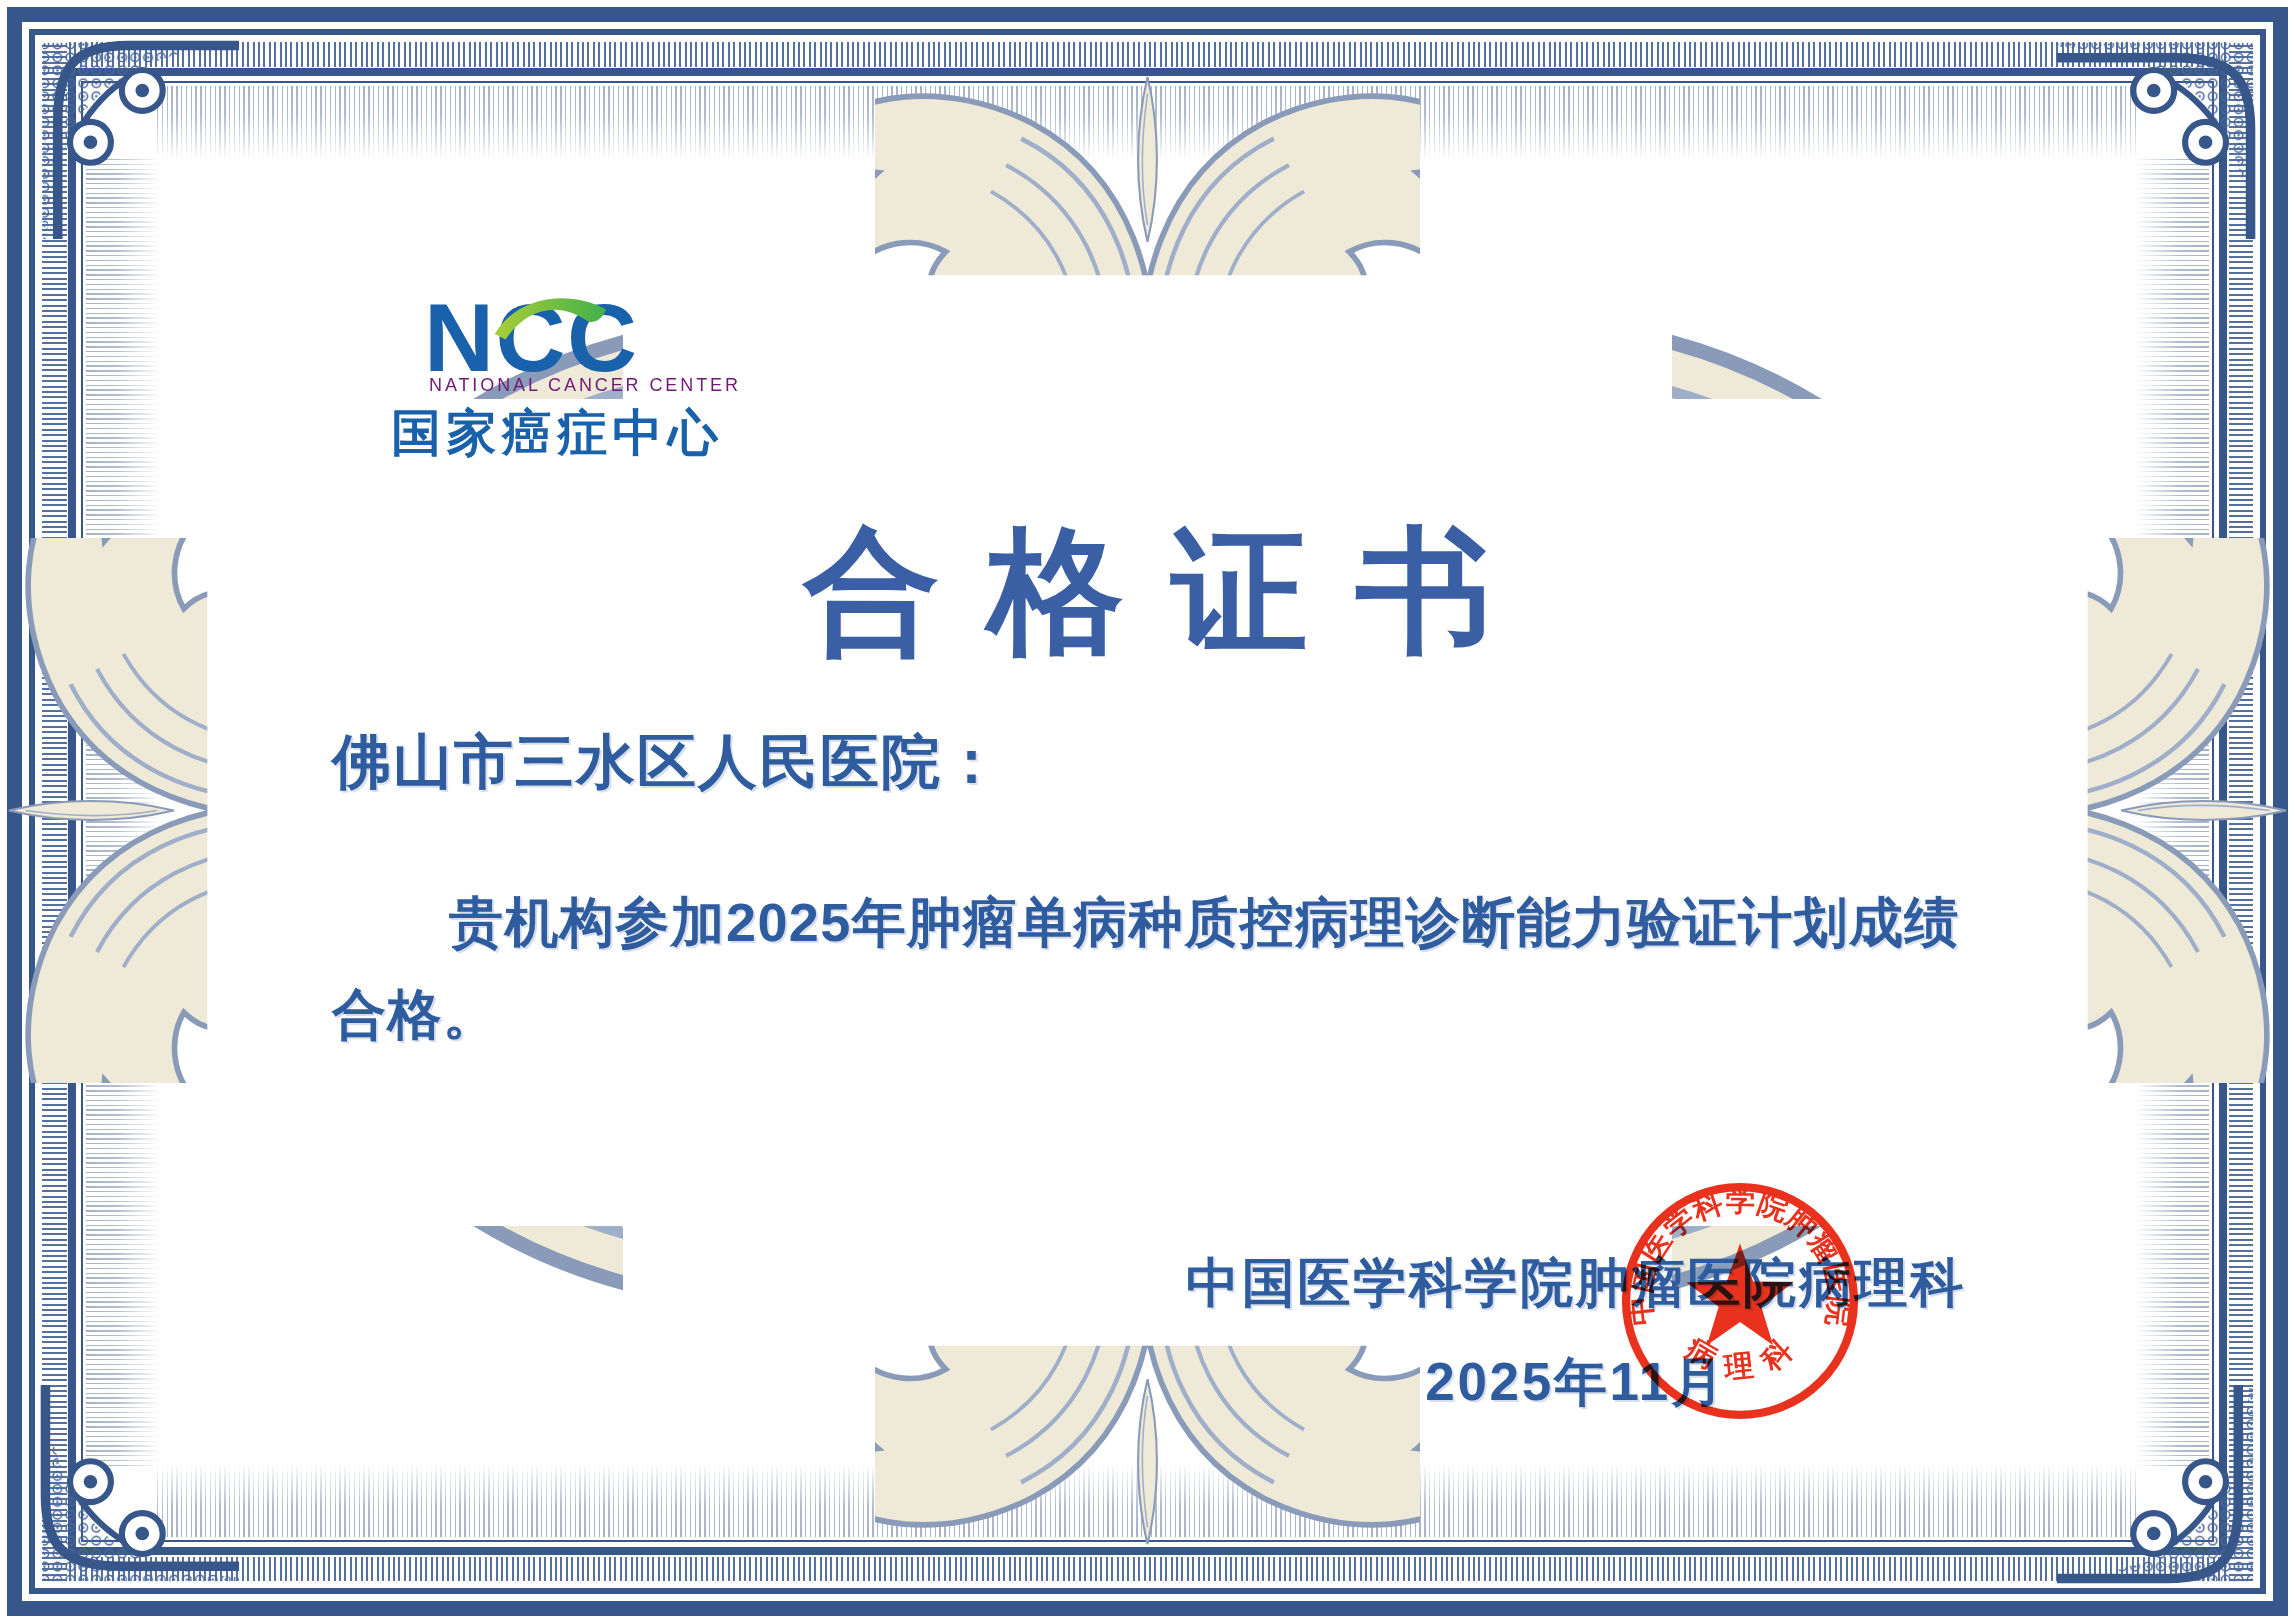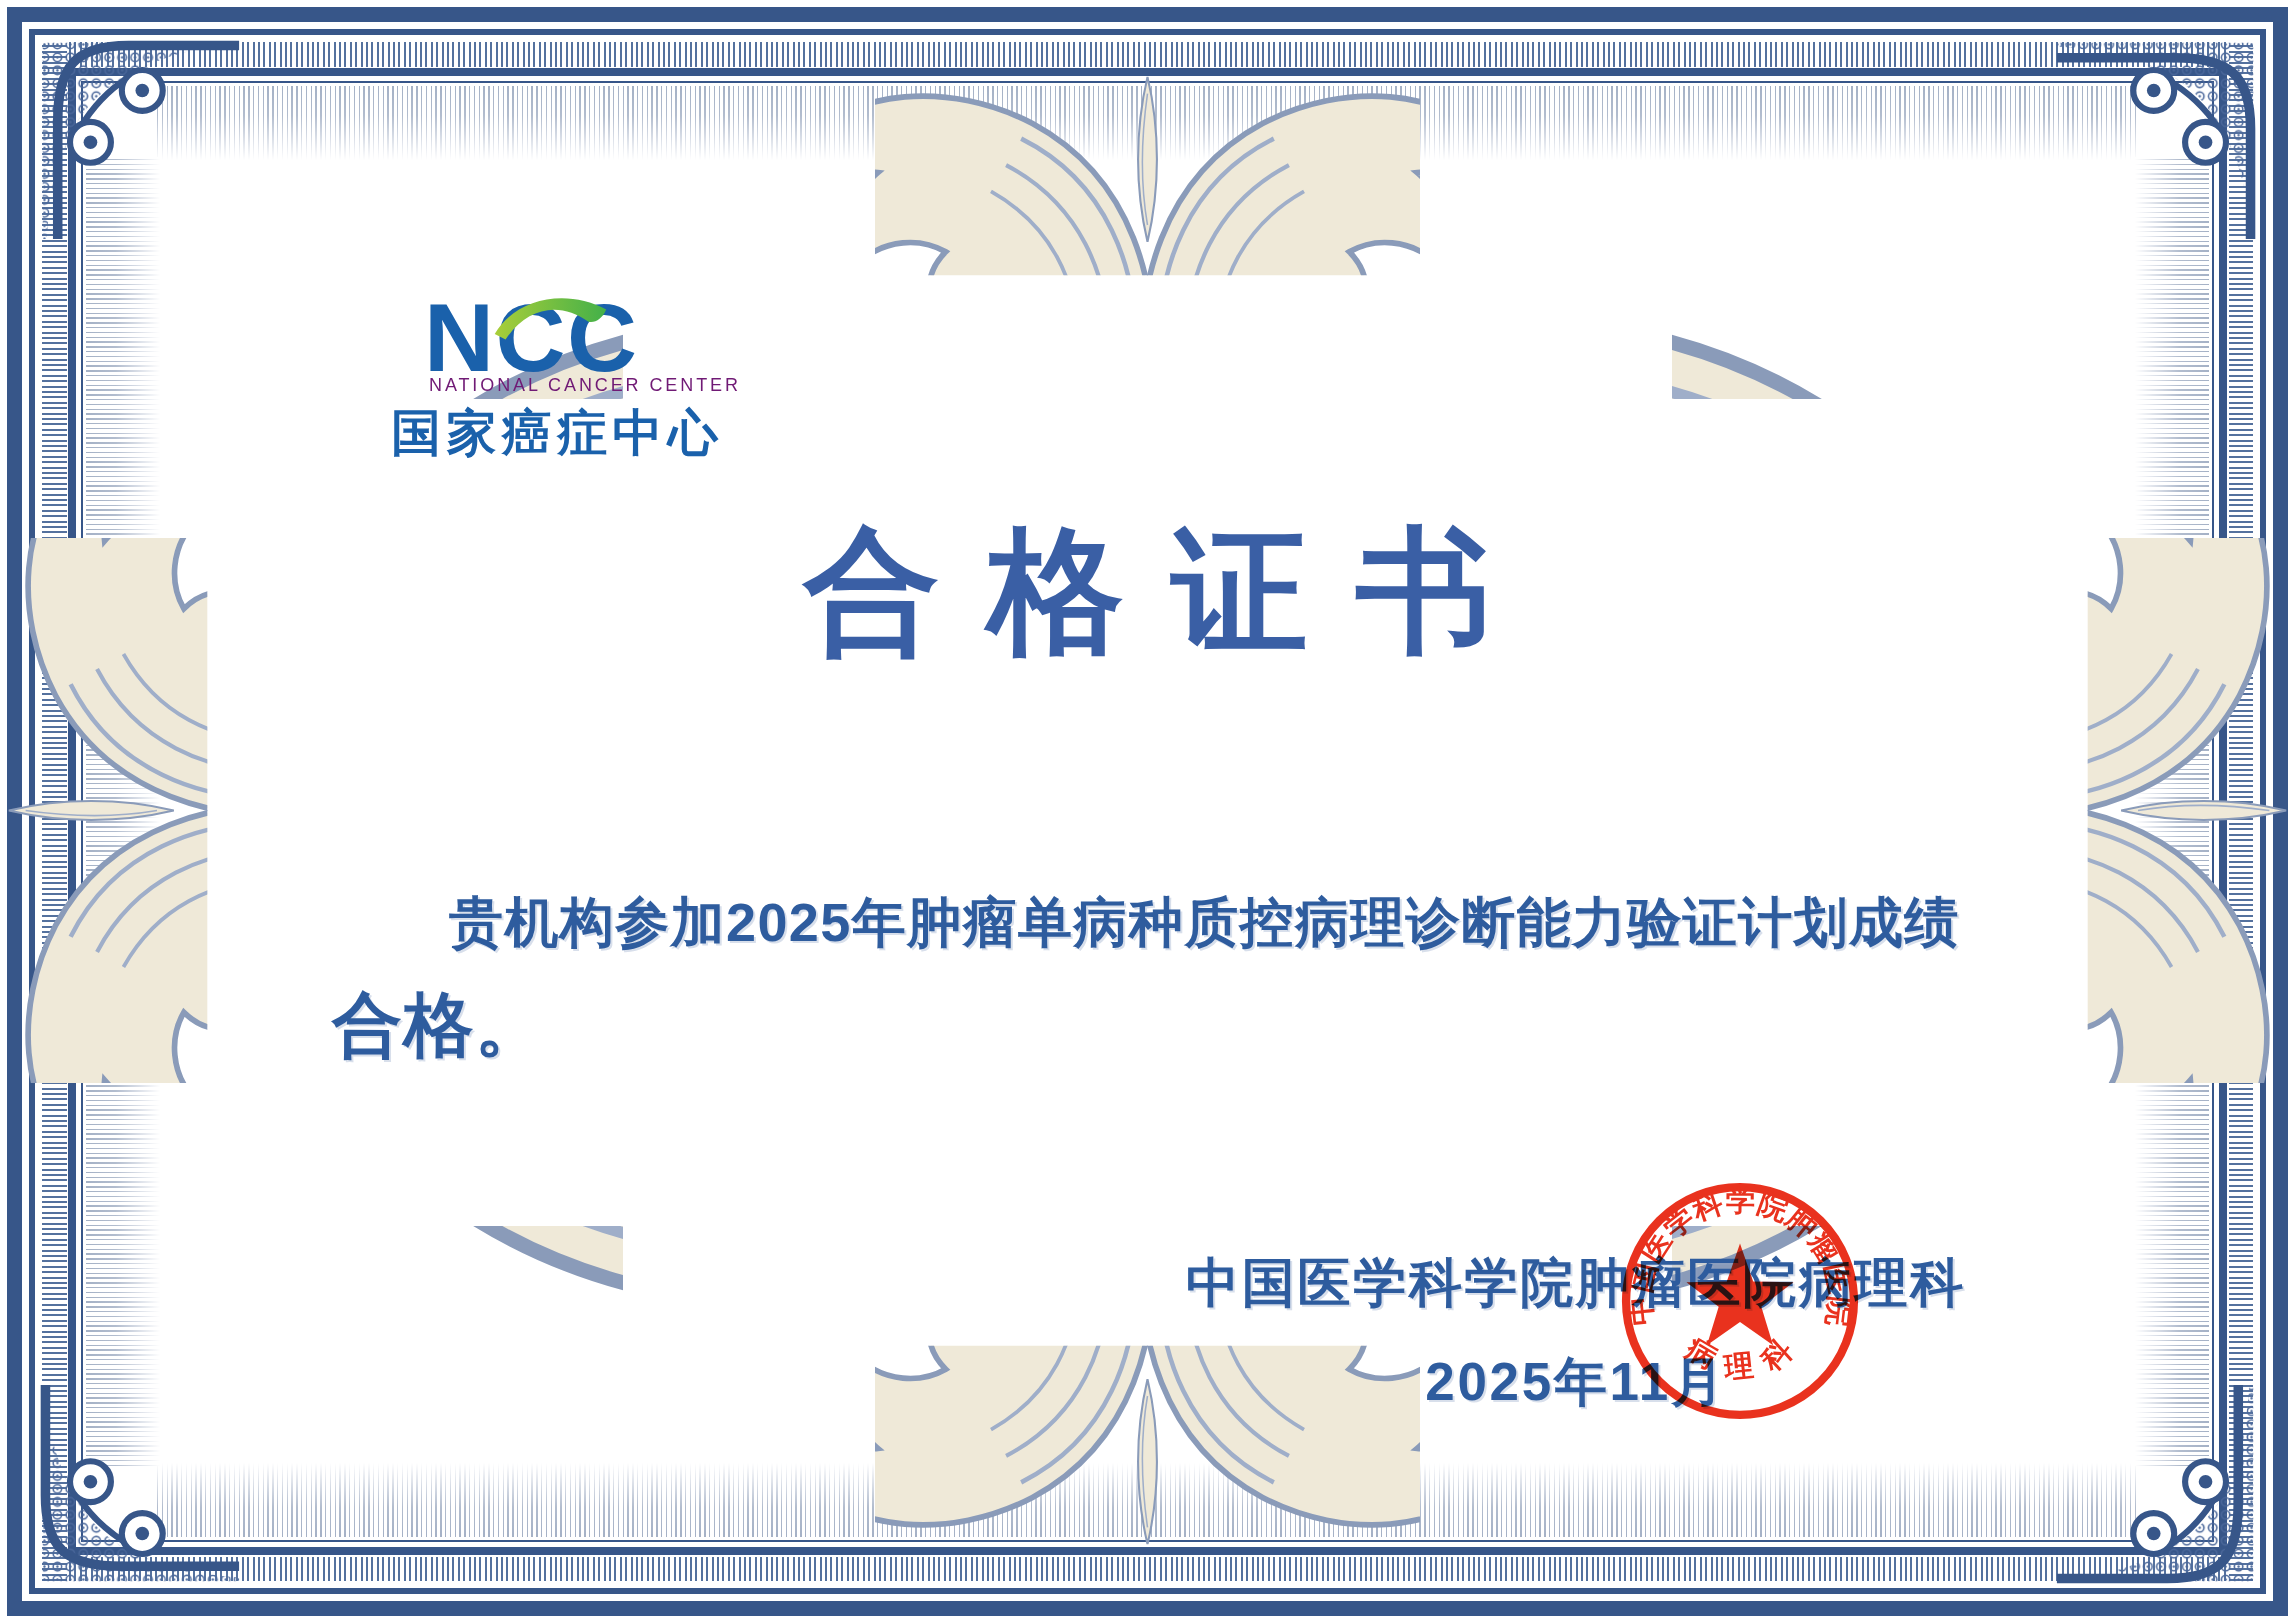--- a/index.html
+++ b/index.html
@@ -43,21 +43,21 @@
   
   .blue{color:#2E5C9E;}
   .hard{font-weight:bold;text-shadow:2px 2px 0 rgba(143,163,199,.35);white-space:nowrap;}
   .title{
     left:0;right:0;top:501px;text-align:center;padding-left:48px;
     font-family:"DejaVu Serif",serif;font-weight:bold;font-size:136px;letter-spacing:48px;
     color:#3A5FA5;white-space:nowrap;
   }
   .recipient{left:332px;top:723px;font-size:59px;letter-spacing:2px;}
   .para1{left:449px;top:887px;font-size:54px;letter-spacing:1.4px;}
-  .para2{left:332px;top:979px;font-size:70px;letter-spacing:1.4px;}
+  .para2{left:332px;top:979px;font-size:54px;letter-spacing:1.4px;}
   .project{left:332px;top:1110px;font-size:54px;letter-spacing:0.7px;}
   .issuer{left:1171px;top:1248px;width:810px;text-align:center;font-size:53px;letter-spacing:2.7px;}
   .datel{left:1171px;top:1347px;width:810px;text-align:center;font-size:53px;letter-spacing:2.7px;}
 
   
   .ncc{left:424px;top:282px;font-size:97px;font-weight:bold;color:#1A61AB;letter-spacing:1.4px;white-space:nowrap;}
   .ncc-swoosh{left:492px;top:289px;width:121px;height:60px;}
   .ncc-en{left:429px;top:375px;font-size:18px;font-weight:normal;color:#701a75;letter-spacing:2.9px;white-space:nowrap;}
   .ncc-zh{left:391px;top:400px;font-size:50px;font-weight:bold;color:#1A61AB;letter-spacing:5.4px;white-space:nowrap;}
 
@@ -184,20 +184,21 @@
   </svg>
 
   <div class="abs ncc">NCC</div>
   <svg class="abs ncc-swoosh" viewBox="0 0 178 88">
     <path d="M4,66 C34,14 108,-2 168,30 C162,44 152,50 142,48 C100,18 52,26 20,74 Z" fill="url(#nccgreen)"></path>
   </svg>
   <div class="abs ncc-en">NATIONAL CANCER CENTER</div>
   <div class="abs title">合格证书</div>
 
   <div class="abs ncc-zh">国家癌症中心</div>
+  <div class="abs blue hard recipient">佛山市三水区人民医院：</div>
   <div class="abs blue hard para1">贵机构参加2025年肿瘤单病种质控病理诊断能力验证计划成绩</div>
   <div class="abs blue hard para2">合格。</div>
   <div class="abs blue hard issuer">中国医学科学院肿瘤医院病理科</div>
   <div class="abs blue hard datel">2025年11月</div>
 
   <svg class="abs seal" viewBox="-200 -200 400 400">
     <circle cx="0" cy="0" r="178" fill="none" stroke="#E8250F" stroke-width="13"></circle>
     <polygon fill="#E8250F" points="0,-90 20.6,-30.3 83.7,-29.2 33.3,8.8 51.7,69.2 0,33 -51.7,69.2 -33.3,8.8 -83.7,-29.2 -20.6,-30.3"></polygon>
     <defs>
       <path id="sealTopArc" d="M -135,36 A 140,140 0 1 1 135,36" fill="none"></path>

